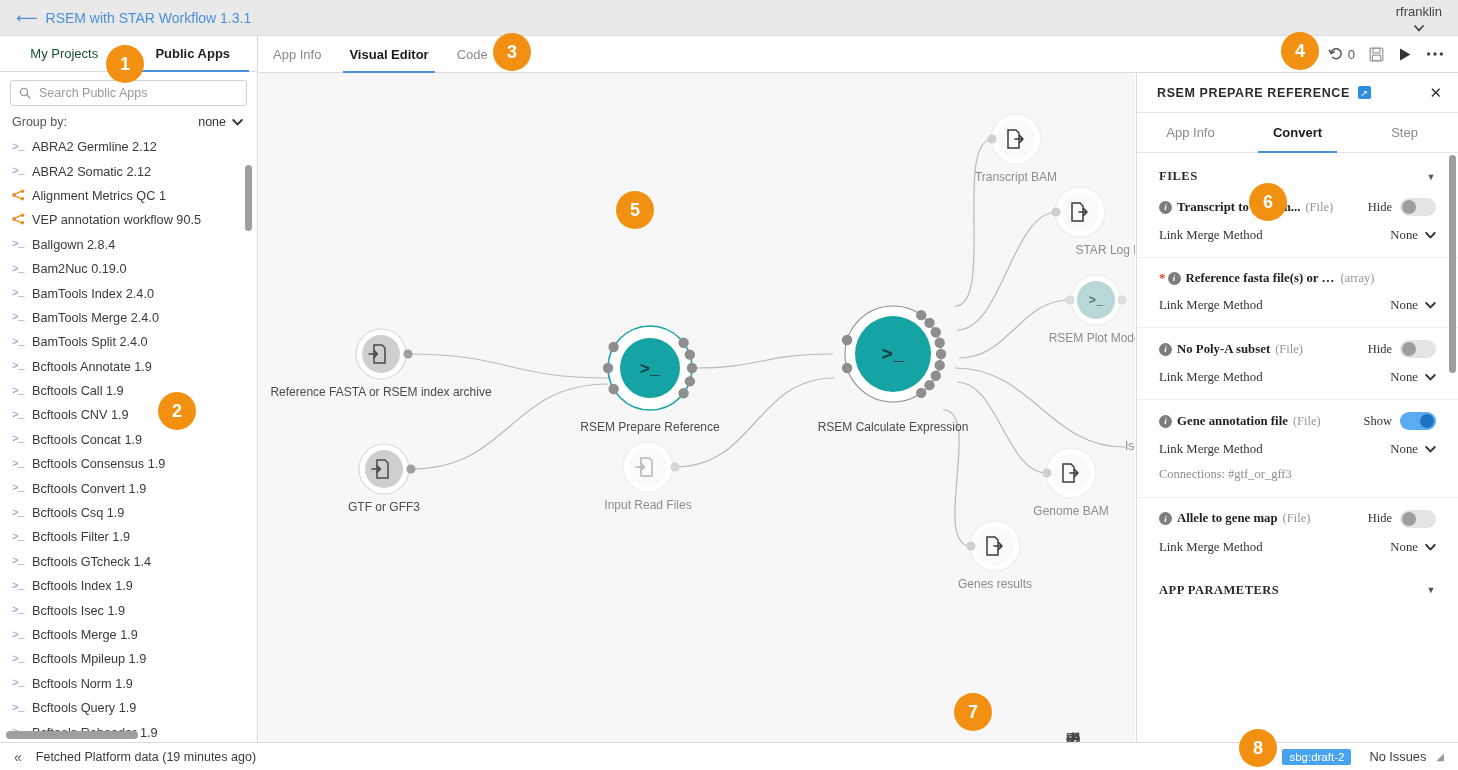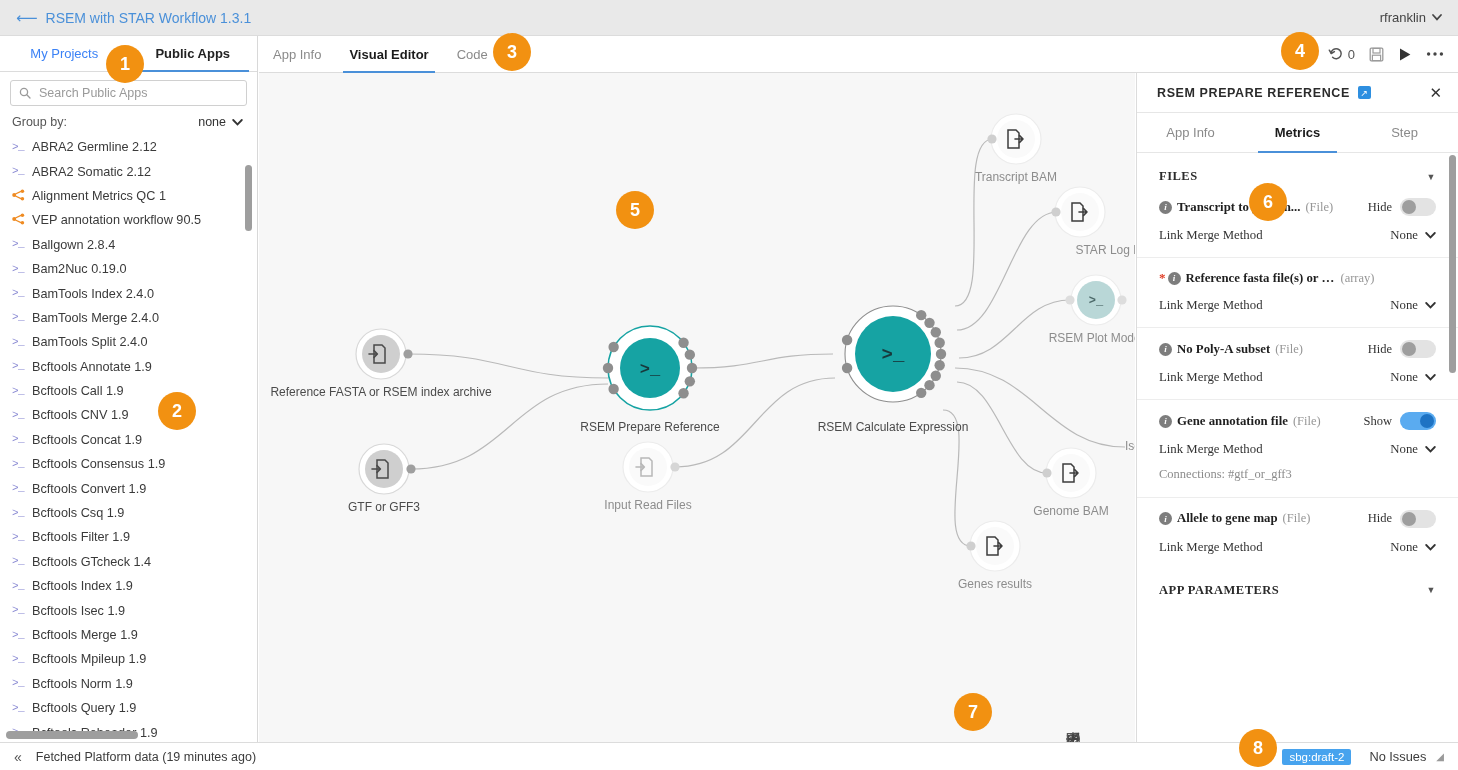--- a/index.html
+++ b/index.html
@@ -19,35 +19,35 @@
   .titlebar {
     position: absolute; left: 0; top: 0; width: 1458px; height: 36px;
     background: #e9e9e9;
     border-bottom: 1px solid #dcdcdc;
     display: flex; align-items: center; justify-content: space-between;
     padding: 0 16px;
   }
   .titlebar-left { display: flex; align-items: center; gap: 8px; }
   .back-arrow { color: #4a90d9; font-size: 15px; line-height: 1; }
   .wf-title { color: #4a90d9; font-size: 14px; }
-  .user-menu { display: flex; align-items: center; gap: 6px; color: #444; font-size: 13px; }
+  .user-menu { display: flex; align-items: center; gap: 6px; color: #444; font-size: 13px; flex-direction: column; }
 
   
   .sidebar {
     position: absolute; left: 0; top: 36px; width: 258px; height: 706px;
     background: #fff; border-right: 1px solid #d8d8d8;
     display: flex; flex-direction: column;
   }
   .side-tabs {
     height: 36px; display: flex; align-items: stretch;
     border-bottom: 1px solid #dcdcdc;
   }
   .side-tab {
     flex: 1; display: flex; align-items: center; justify-content: center;
-    font-size: 13px; color: #3b82f6; position: relative; cursor: pointer;
+    font-size: 13px; color: #14532d; position: relative; cursor: pointer;
   }
   .side-tab.active { color: #222; font-weight: bold; }
   .side-tab.active::after {
     content: ""; position: absolute; left: 8px; right: 8px; bottom: -1px;
     height: 2px; background: #4a90d9;
   }
   .search-wrap { padding: 8px 10px 6px 10px; }
   .search-box {
     display: flex; align-items: center; gap: 6px;
     border: 1px solid #d0d0d0; border-radius: 3px; height: 26px;
@@ -597,21 +597,21 @@
   </div>
 
   <div class="rpanel">
     <div class="rp-head">
       <span class="rp-title">RSEM PREPARE REFERENCE</span>
       <span class="ext-link">↗</span>
       <span class="rp-close">✕</span>
     </div>
     <div class="rp-tabs">
       <div class="rp-tab">App Info</div>
-      <div class="rp-tab active">Metrics</div>
+      <div class="rp-tab active">Convert</div>
       <div class="rp-tab">Step</div>
     </div>
     <div class="rp-body">
       <div class="sect-head">
         <span>FILES</span>
         <span class="tri">▼</span>
       </div>
       <div id="inputs-list">
           <div class="inp-group">
             <div class="inp-row1">

